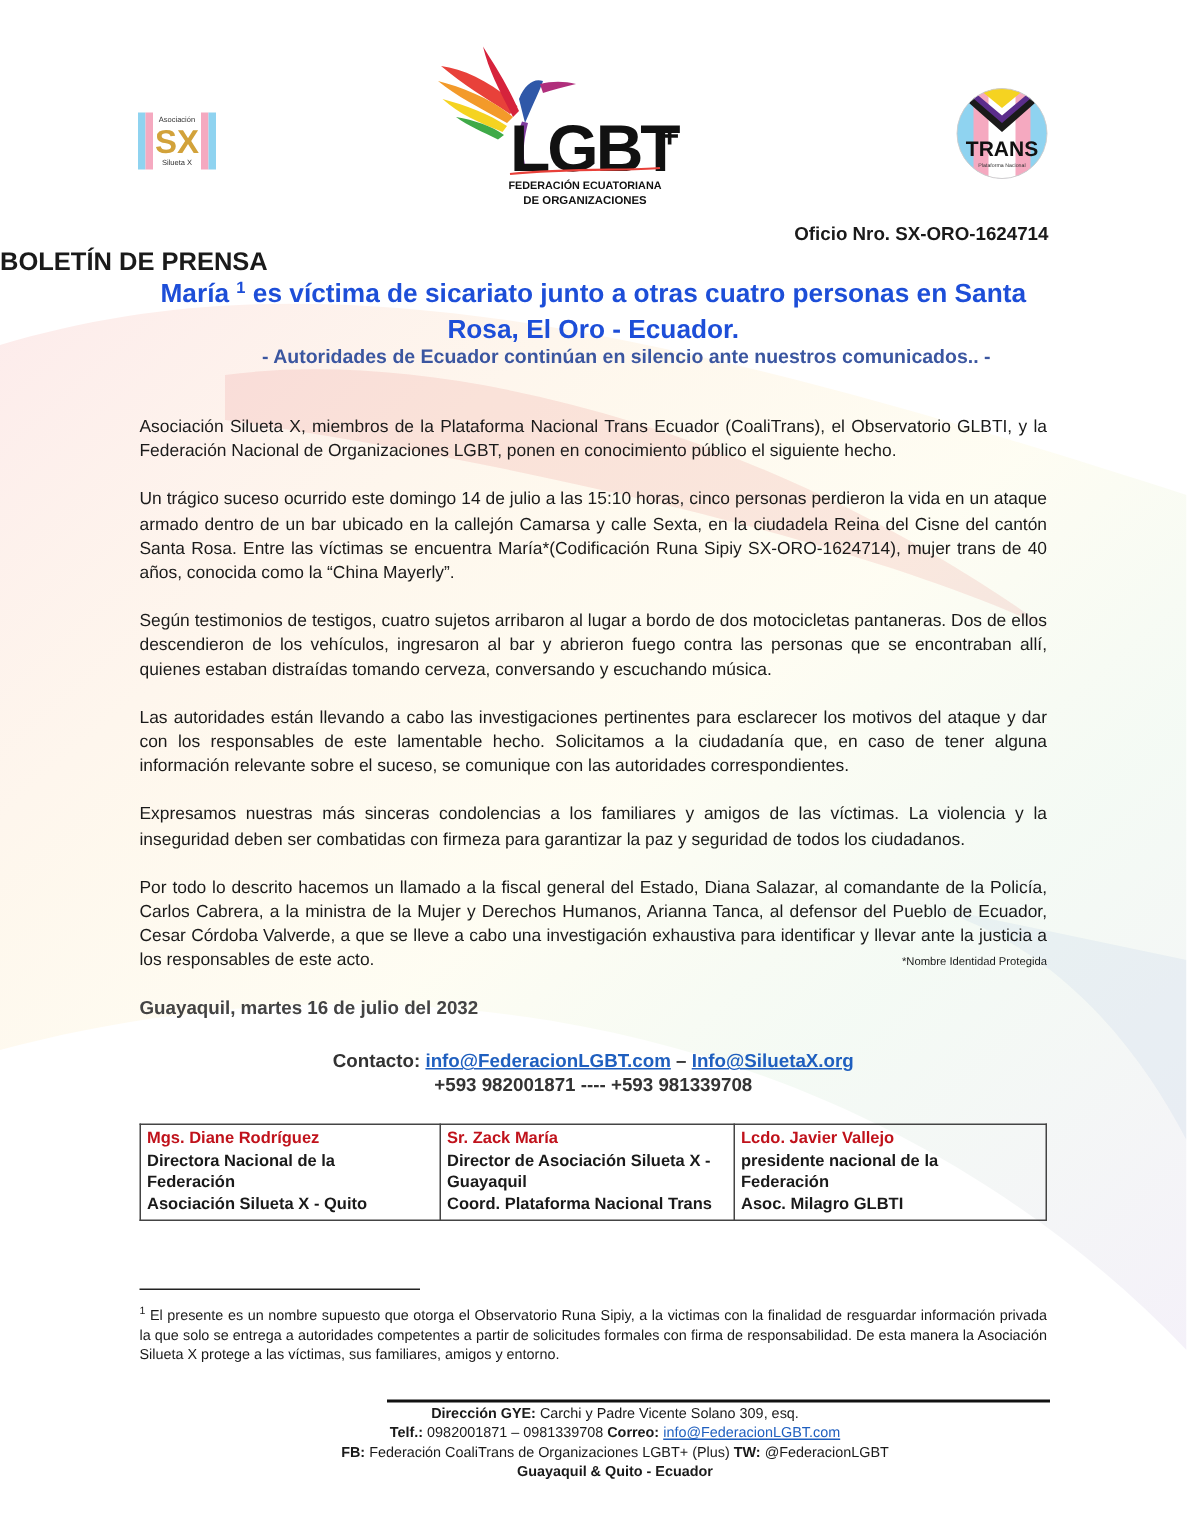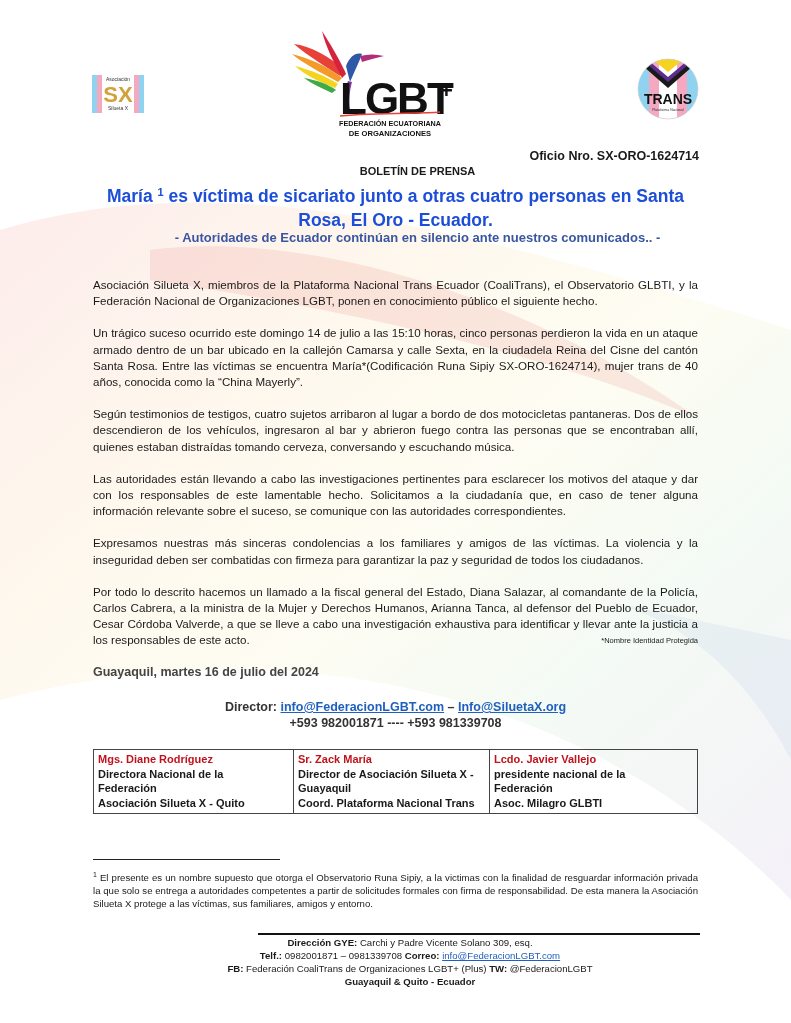--- a/index.html
+++ b/index.html
@@ -20,21 +20,21 @@
       position: absolute; left: 290px; top: 12px; width: 175px; height: 115px;
     }
     .logo-trans {
       position: absolute; left: 637px; top: 44px; width: 62px; height: 62px;
     }
 
     .oficio {
       position: absolute; right: 92px; top: 135px; font-size: 12.5px; font-weight: bold; color: #1a1a1a;
     }
     .boletin {
-      position: absolute; left: 0; width: 791px; top: 151px; text-align: center; font-size: 11px; font-weight: bold; padding-left: 44px;
+      position: absolute; left: 0; width: 791px; top: 151px; font-size: 17px; font-weight: bold;
     }
     .headline {
       position: absolute; left: 100px; width: 591px; top: 166px; text-align: center;
       font-size: 17.5px; font-weight: bold; color: #1d4ed8; line-height: 24px;
     }
     .headline sup { font-size: 11px; vertical-align: 6px; }
     .subhead {
       position: absolute; left: 0; width: 791px; top: 216px; text-align: center;
       font-size: 13px; font-weight: bold; color: #3b56a0; padding-left: 44px;
     }
@@ -169,25 +169,25 @@
     <p>Un trágico suceso ocurrido este domingo 14 de julio a las 15:10 horas, cinco personas perdieron la vida en un ataque armado dentro de un bar ubicado en la callejón Camarsa y calle Sexta, en la ciudadela Reina del Cisne del cantón Santa Rosa. Entre las víctimas se encuentra María*(Codificación Runa Sipiy SX-ORO-1624714), mujer trans de 40 años, conocida como la “China Mayerly”.</p>
     <p>Según testimonios de testigos, cuatro sujetos arribaron al lugar a bordo de dos motocicletas pantaneras. Dos de ellos descendieron de los vehículos, ingresaron al bar y abrieron fuego contra las personas que se encontraban allí, quienes estaban distraídas tomando cerveza, conversando y escuchando música.</p>
     <p>Las autoridades están llevando a cabo las investigaciones pertinentes para esclarecer los motivos del ataque y dar con los responsables de este lamentable hecho. Solicitamos a la ciudadanía que, en caso de tener alguna información relevante sobre el suceso, se comunique con las autoridades correspondientes.</p>
     <p>Expresamos nuestras más sinceras condolencias a los familiares y amigos de las víctimas. La violencia y la inseguridad deben ser combatidas con firmeza para garantizar la paz y seguridad de todos los ciudadanos.</p>
     <p class="last">
       <span>Por todo lo descrito hacemos un llamado a la fiscal general del Estado, Diana Salazar, al comandante de la Policía, Carlos Cabrera, a la ministra de la Mujer y Derechos Humanos, Arianna Tanca, al defensor del Pueblo de Ecuador, Cesar Córdoba Valverde, a que se lleve a cabo una investigación exhaustiva para identificar y llevar ante la justicia a los responsables de este acto.</span>
       <span class="protected">*Nombre Identidad Protegida</span>
     </p>
   </div>
 
-  <div class="date">Guayaquil, martes 16 de julio del 2024</div>
+  <div class="date">Guayaquil, martes 16 de julio del 2032</div>
 
   <div class="contact">
     <div>
-      <span>Director: </span><a>info@FederacionLGBT.com</a><span> – </span><a>Info@SiluetaX.org</a>
+      <span>Contacto: </span><a>info@FederacionLGBT.com</a><span> – </span><a>Info@SiluetaX.org</a>
     </div>
     <div>+593 982001871 ---- +593 981339708</div>
   </div>
 
   <table class="sig-table">
     <tbody>
         <tr>
       <td>
         <span class="sig-name">Mgs. Diane Rodríguez</span>
         <span class="sig-line">Directora Nacional de la</span>

